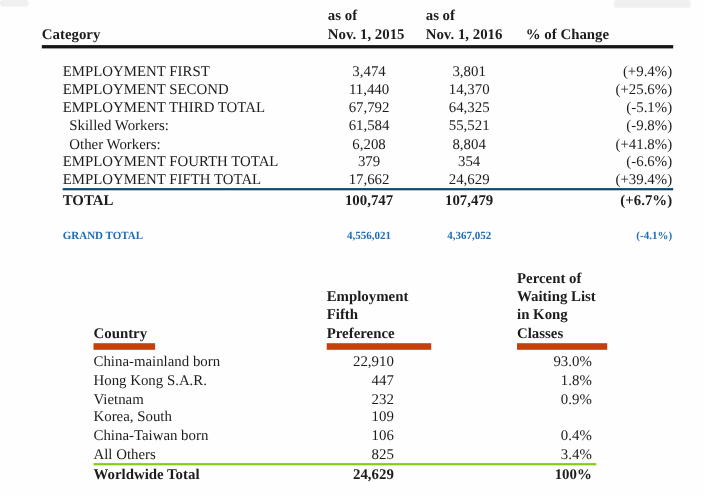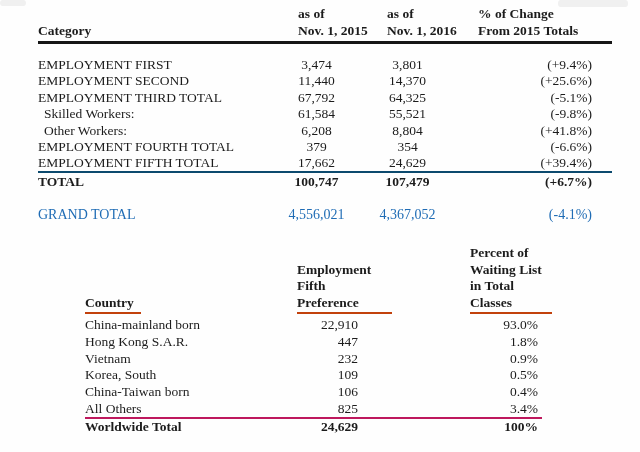--- a/index.html
+++ b/index.html
@@ -19,47 +19,47 @@
   
   .t1{position:absolute;left:38px;top:6px;width:574px;}
   .t1-header{
     display:grid;grid-template-columns:260px 89px 91px auto;
     align-items:end;border-bottom:3px solid #161616;padding-bottom:2px;
     font-weight:bold;line-height:16.5px;
   }
   .t1-body{margin-top:13px;}
   .t1-row{
     display:grid;grid-template-columns:245px 67px 115px 147px;
-    height:16.4px;line-height:16.4px;
+    height:16.4px;line-height:16.4px;margin-left:19px;
   }
   .t1-row .num{text-align:center;}
   .t1-row .pct{text-align:right;padding-right:20px;}
   .t1-row.indent .cat{padding-left:6px;}
   .t1-row.rule-below{border-bottom:2px solid #0c4a6e;height:15.4px;line-height:15.4px;}
   .t1-row.total{font-weight:bold;margin-top:1px;}
-  .t1-row.grand{font-weight:normal;margin-top:17px;color:#1f6cb5;font-size:14px;}
+  .t1-row.grand{font-weight:bold;margin-top:17px;color:#1f6cb5;font-size:10px;}
 
   
   .t2{position:absolute;left:85px;top:245px;width:457px;}
   .t2-header{
     display:grid;grid-template-columns:212px 173px auto;
     align-items:end;font-weight:bold;line-height:16.5px;
   }
-  .t2-header .uline{display:inline-block;border-bottom:2px solid #c2410c;padding-bottom:1px;}
+  .t2-header .uline{display:inline-block;border-bottom:6px solid #c2410c;padding-bottom:1px;}
   .t2-header .w-country{min-width:56px;}
   .t2-header .w-pref{width:95px;}
   .t2-header .w-class{width:82px;}
   .t2-body{margin-top:3px;}
   .t2-row{
     display:grid;grid-template-columns:180px 93px 182px;
     height:16.8px;line-height:16.8px;
   }
   .t2-row .num{text-align:right;}
   .t2-row .pct{text-align:right;padding-right:2px;}
-  .t2-row.rule-below{border-bottom:2px solid #be185d;height:15.8px;line-height:15.8px;}
+  .t2-row.rule-below{border-bottom:2px solid #84cc16;height:15.8px;line-height:15.8px;}
   .t2-row.total{font-weight:bold;}
 </style>
 </head>
 <body>
 
 <div class="page">
 
   <div class="smudge s1"></div>
   <div class="smudge s2"></div>
 
@@ -70,21 +70,20 @@
       <div>
         <div>as of</div>
         <div>Nov. 1, 2015</div>
       </div>
       <div>
         <div>as of</div>
         <div>Nov. 1, 2016</div>
       </div>
       <div>
         <div>% of Change</div>
-        <div>From 2015 Totals</div>
       </div>
     </div>
 
     <div class="t1-body">
 
       <div class="t1-row">
         <div class="cat">EMPLOYMENT FIRST</div>
         <div class="num">3,474</div>
         <div class="num">3,801</div>
         <div class="pct">(+9.4%)</div>
@@ -156,21 +155,21 @@
         <span class="uline w-country">Country</span>
       </div>
       <div>
         <div>Employment</div>
         <div>Fifth</div>
         <div><span class="uline w-pref">Preference</span></div>
       </div>
       <div>
         <div>Percent of</div>
         <div>Waiting List</div>
-        <div>in Total</div>
+        <div>in Kong</div>
         <div><span class="uline w-class">Classes</span></div>
       </div>
     </div>
 
     <div class="t2-body">
 
       <div class="t2-row">
         <div>China-mainland born</div>
         <div class="num">22,910</div>
         <div class="pct">93.0%</div>
@@ -184,21 +183,20 @@
 
       <div class="t2-row">
         <div>Vietnam</div>
         <div class="num">232</div>
         <div class="pct">0.9%</div>
       </div>
 
       <div class="t2-row">
         <div>Korea, South</div>
         <div class="num">109</div>
-        <div class="pct">0.5%</div>
       </div>
 
       <div class="t2-row">
         <div>China-Taiwan born</div>
         <div class="num">106</div>
         <div class="pct">0.4%</div>
       </div>
 
       <div class="t2-row rule-below">
         <div>All Others</div>

